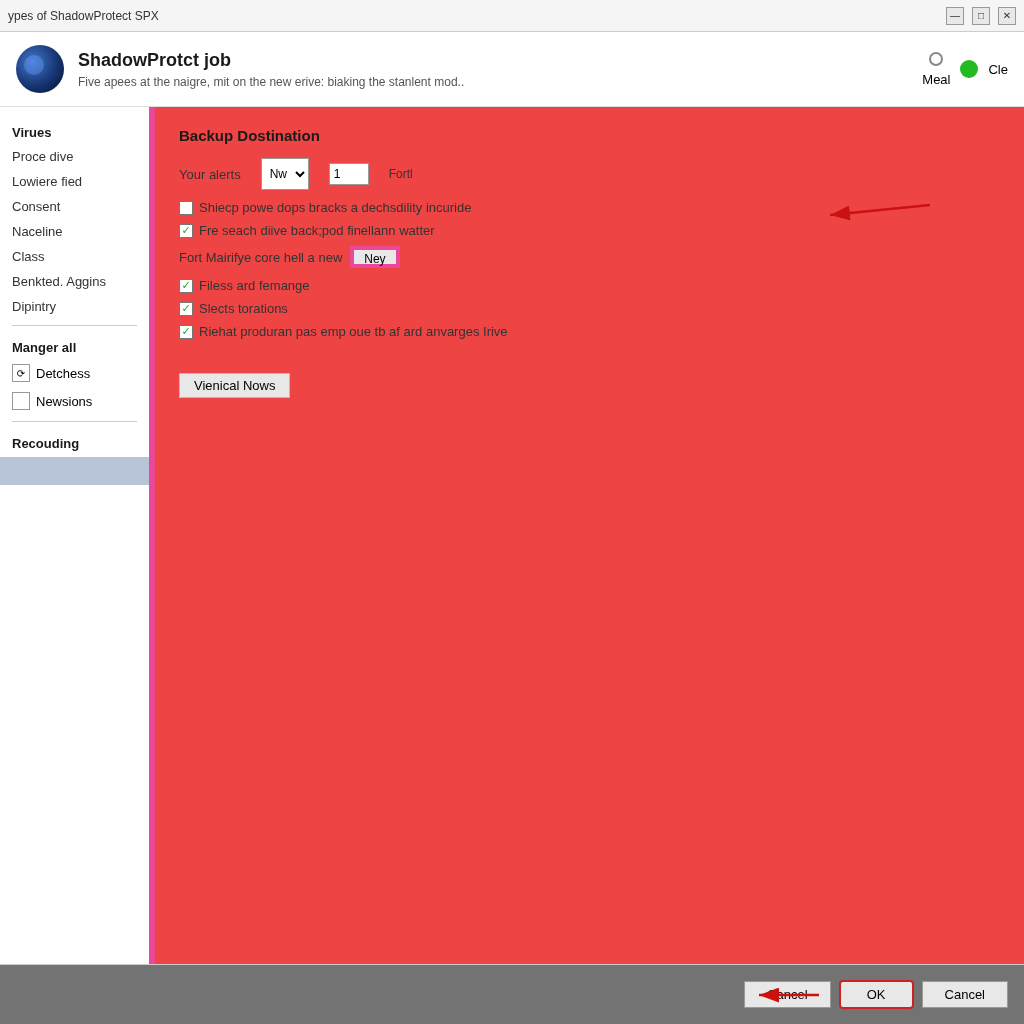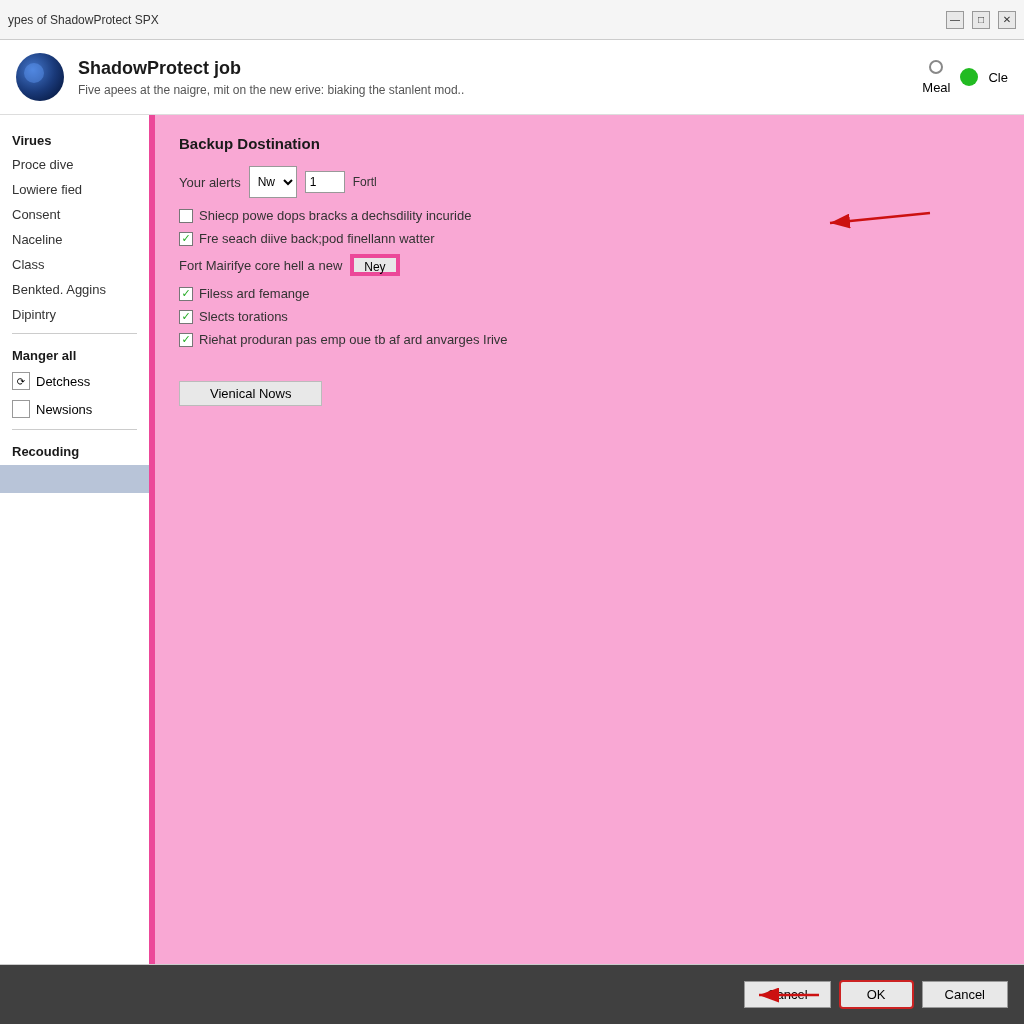--- a/index.html
+++ b/index.html
@@ -15,21 +15,21 @@
     }
 
     
     .title-bar {
       background: #f5f5f5;
       border-bottom: 1px solid #ccc;
       display: flex;
       align-items: center;
       justify-content: space-between;
       padding: 4px 8px;
-      height: 40px;
+      height: 32px;
     }
     .title-bar-text {
       font-size: 12px;
       color: #333;
     }
     .title-bar-controls {
       display: flex;
       gap: 8px;
     }
     .title-btn {
@@ -170,34 +170,34 @@
       display: flex;
       align-items: center;
       padding: 0 12px;
     }
 
     
     .content-area {
       flex: 1;
       padding: 20px 24px;
       overflow-y: auto;
-      background: #f9a8d4;
+      background: #ef4444;
     }
     .section-title {
       font-weight: bold;
       font-size: 15px;
       color: #1a1a1a;
       margin-bottom: 14px;
     }
 
     
     .form-row {
       display: flex;
       align-items: center;
-      gap: 8px;
+      gap: 20px;
       margin-bottom: 10px;
     }
     .form-label {
       font-size: 13px;
       color: #333;
     }
     .form-select {
       padding: 2px 4px;
       border: 1px solid #999;
       background: white;
@@ -255,31 +255,31 @@
       padding: 2px 10px;
       border: 4px solid #ec4899;
       background: #e8e8e8;
       font-size: 12px;
       cursor: pointer;
       height: 22px;
     }
 
     
     .btn-main {
-      padding: 4px 30px;
+      padding: 4px 14px;
       border: 1px solid #bbb;
       background: #e8e8e8;
       font-size: 13px;
       cursor: pointer;
       margin-top: 16px;
     }
 
     
     .bottom-bar {
-      background: #404040;
+      background: #737373;
       border-top: 1px solid #ccc;
       padding: 22px 16px;
       display: flex;
       align-items: center;
       justify-content: flex-end;
       gap: 8px;
       height: 60px;
     }
     .btn-dialog {
       padding: 5px 22px;
@@ -304,21 +304,21 @@
   <div class="title-bar-controls">
     <div class="title-btn">—</div>
     <div class="title-btn">□</div>
     <div class="title-btn">✕</div>
   </div>
 </div>
 
 <div class="app-header">
   <div class="app-logo"></div>
   <div class="app-header-text">
-    <h2>ShadowProtect job</h2>
+    <h2>ShadowProtct job</h2>
     <p>Five apees at the naigre, mit on the new erive: biaking the stanlent mod..</p>
   </div>
   <div class="header-right">
     <div class="radio-group">
       <div class="radio-circle"></div>
       <span>Meal</span>
     </div>
     <div class="green-dot"></div>
     <span>Cle</span>
   </div>

